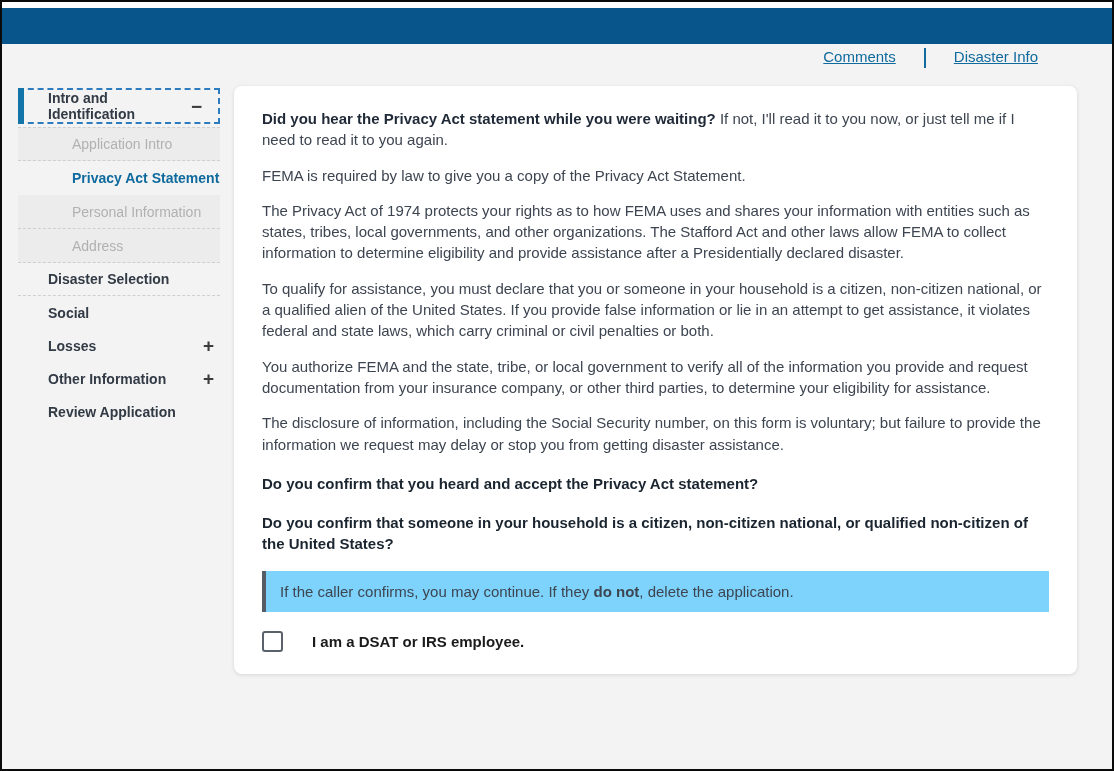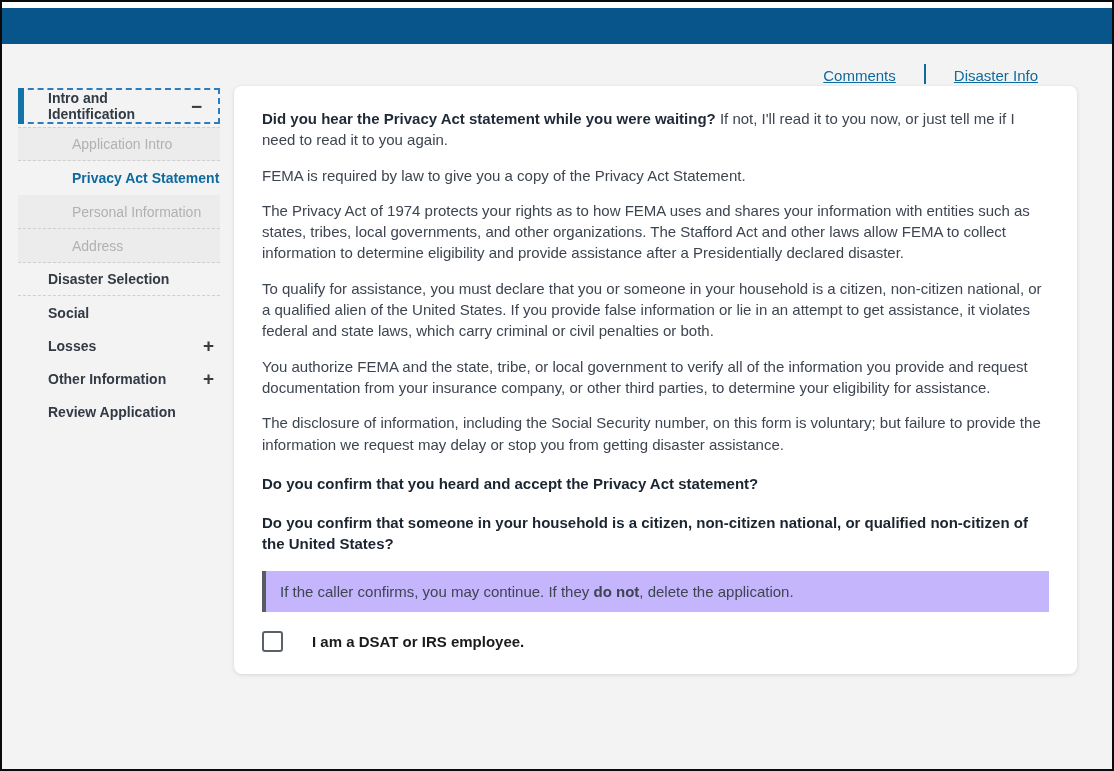--- a/index.html
+++ b/index.html
@@ -13,21 +13,21 @@
     overflow: hidden;
     position: relative;
   }
 
   
   .topbar-spacer { height: 6px; background: #fff; }
   .topbar { height: 36px; background: #08558c; }
 
   .utility {
     height: 40px;
-    display: flex; justify-content: flex-end; align-items: flex-end;
+    display: flex; justify-content: flex-end; align-items: flex-start;
     gap: 28px; padding-right: 74px; padding-top: 4px;
   }
   .utility a {
     color: #0f6a9e; font-size: 15px; text-decoration: underline; cursor: pointer;
   }
   .utility .divider { width: 2px; height: 20px; background: #0f6a9e; }
 
   
   .layout { display: flex; gap: 14px; padding: 2px 35px 0 16px; align-items: flex-start; }
 
@@ -81,21 +81,21 @@
     font-size: 15px; line-height: 1.42; color: #3d4551;
     margin: 0 0 14px 0;
   }
   .content-card p.body b { color: #1f2937; }
   .question {
     font-size: 15px; font-weight: 700; color: #1b2530;
     margin: 18px 0 0 0; line-height: 1.4;
   }
   .callout {
     margin-top: 17px;
-    background: #c4b5fd;
+    background: #7dd3fc;
     border-left: 4px solid #565c65;
     padding: 10px 14px;
     font-size: 15px; color: #3d4551; line-height: 1.4;
   }
   .checkbox-row { margin-top: 19px; display: flex; align-items: center; gap: 29px; }
   .checkbox-box {
     width: 21px; height: 21px; flex: none;
     border: 2px solid #5b616b; border-radius: 3px; background: #fff;
     cursor: pointer;
   }

